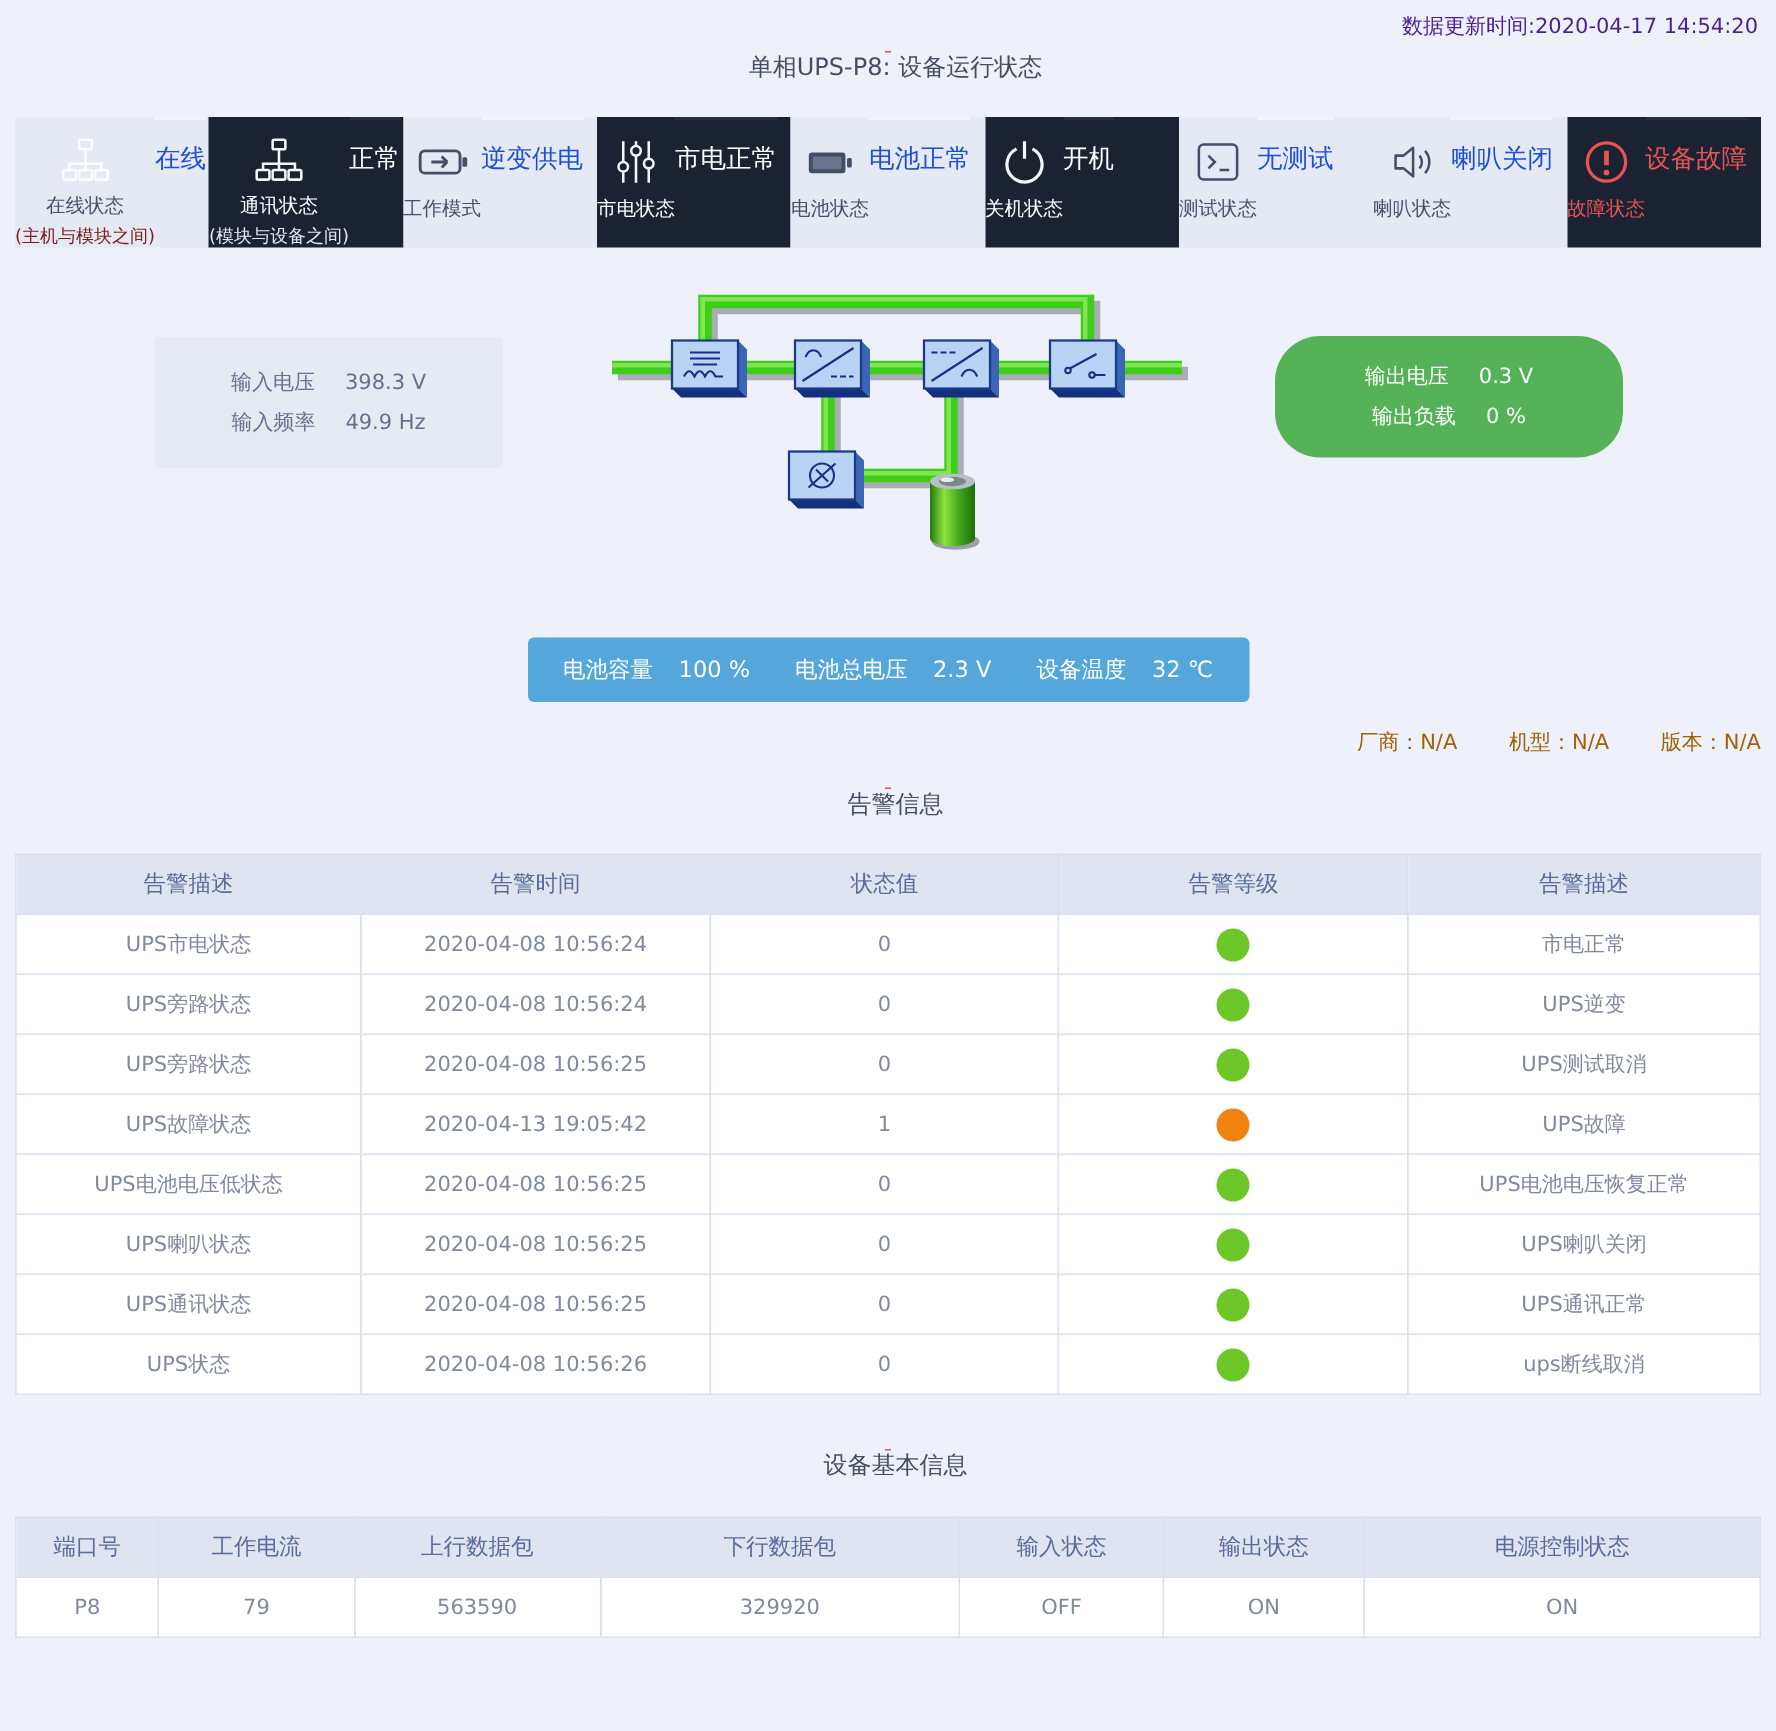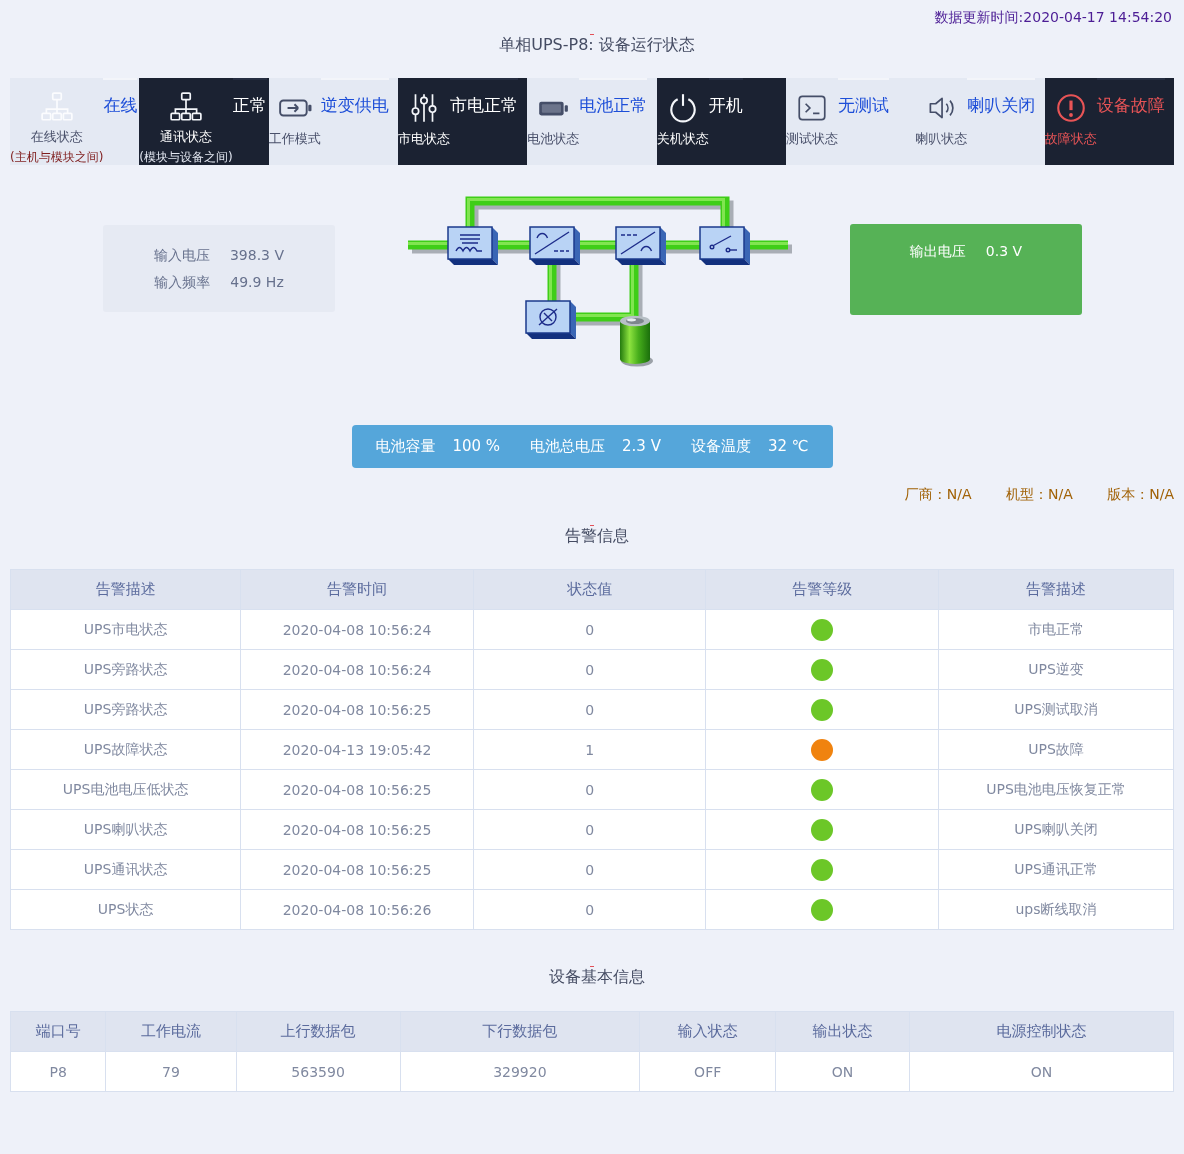--- a/index.html
+++ b/index.html
@@ -38,21 +38,21 @@
   .tile.dark .tile-sub { color:#e2e6f0; }
   .tile.dark .tile-value { color:#ffffff; border-top:2px solid #262e42; }
   .tile.dark .icon-box { color:#f4f6fa; }
   .tile.alert-tile .tile-label, .tile.alert-tile .tile-value, .tile.alert-tile .icon-box { color:#e85456 !important; }
 
   
   .diagram-band { position:relative; height:260px; margin:0 10px; }
   .io-panel { position:absolute; width:232px; border-radius:3px; padding-top:17px; font-size:14px; }
   .io-row { display:flex; justify-content:center; gap:20px; line-height:27px; }
   .input-panel { left:93px; top:60px; height:87px; background:#e6eaf3; color:#67718d; }
-  .output-panel { left:840px; top:59px; height:91px; background:#56b256; color:#ffffff; padding-top:14px; }
+  .output-panel { left:840px; top:59px; height:81px; background:#56b256; color:#ffffff; padding-top:14px;border-radius:30px; }
   .flow-wrap { position:absolute; left:388px; top:6px; width:400px; height:240px; }
 
   
   .battery-bar { width:481px; height:43px; margin:0 auto; background:#55a6da; border-radius:4px;
     display:flex; align-items:center; justify-content:center; gap:30px; color:#fff; font-size:15px; }
   .bb-item { display:flex; gap:17px; }
 
   
   .meta-line { margin:18px 10px 0 0; height:16px; text-align:right; font-size:14px; color:#a16207; }
   .meta-item { margin-left:30px; }
@@ -321,20 +321,24 @@
         <ellipse cx="15" cy="8" rx="9" ry="3.1" fill="#7d868d"></ellipse>
         <ellipse cx="11.5" cy="6.8" rx="4.5" ry="1.6" fill="#e8edf0"></ellipse>
       </g>
     </svg>
   </div>
 
   <div class="io-panel output-panel">
     <div class="io-row">
       <span>输出电压</span>
       <span>0.3 V</span>
+    </div>
+    <div class="io-row">
+      <span>输出负载</span>
+      <span>0 %</span>
     </div>
   </div>
 </div>
 
 <div class="battery-bar">
   <div class="bb-item">
     <span>电池容量</span>
     <span>100 %</span>
   </div>
   <div class="bb-item">

